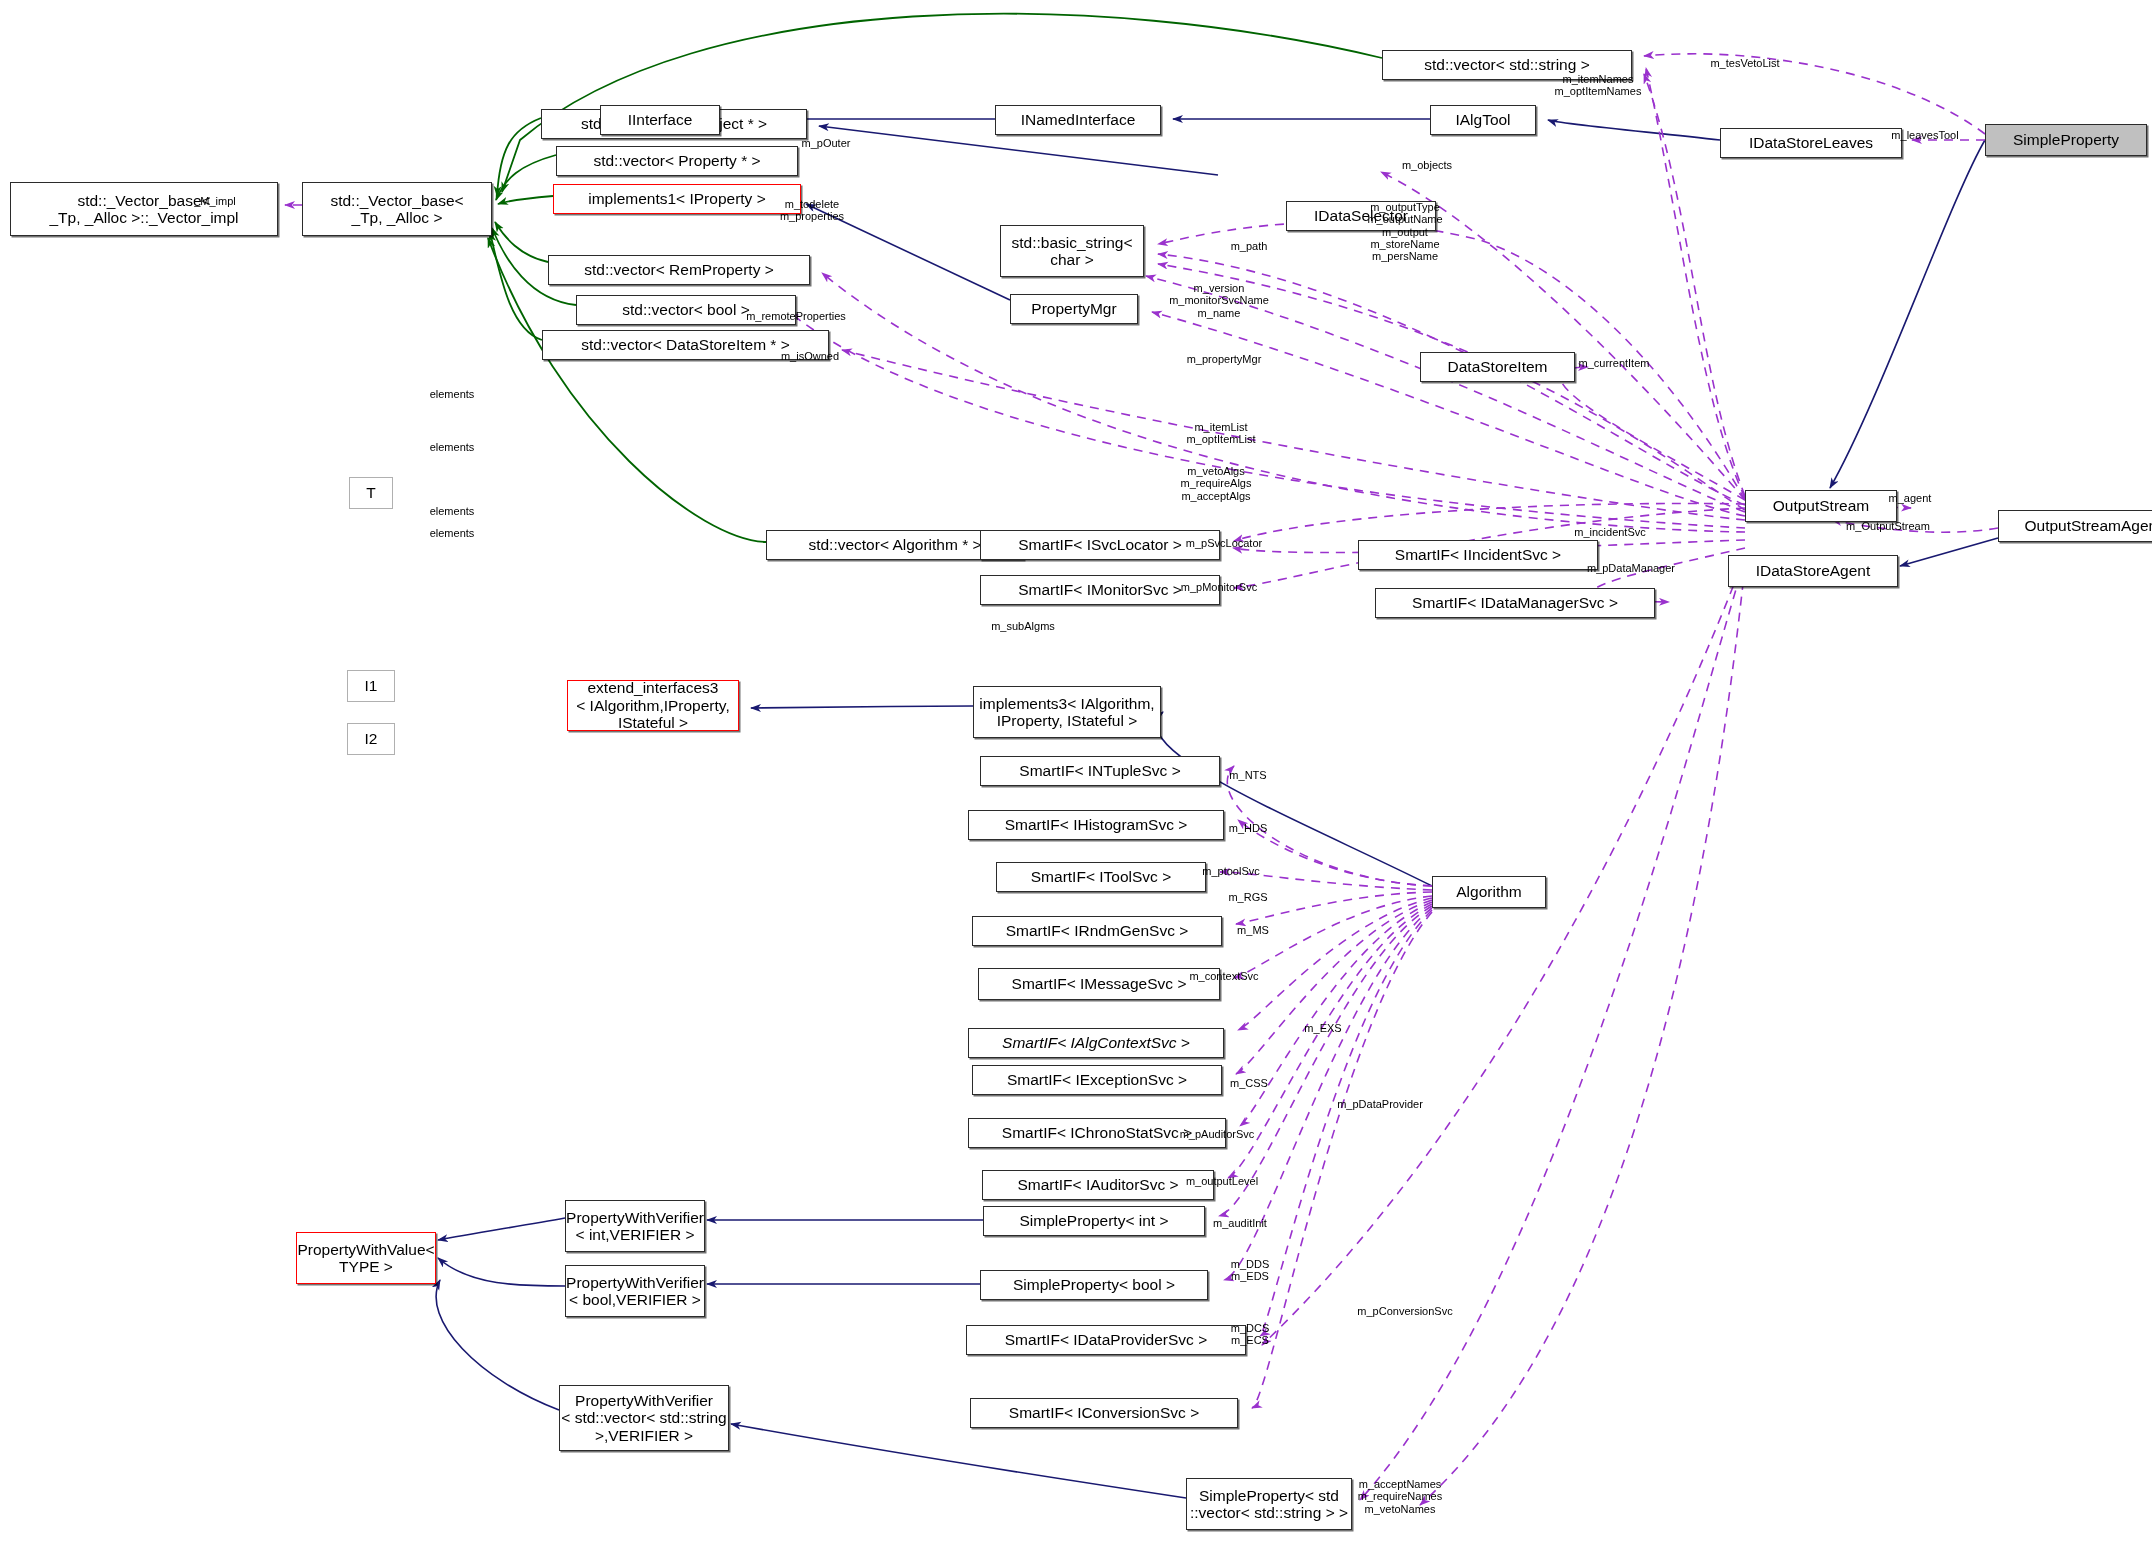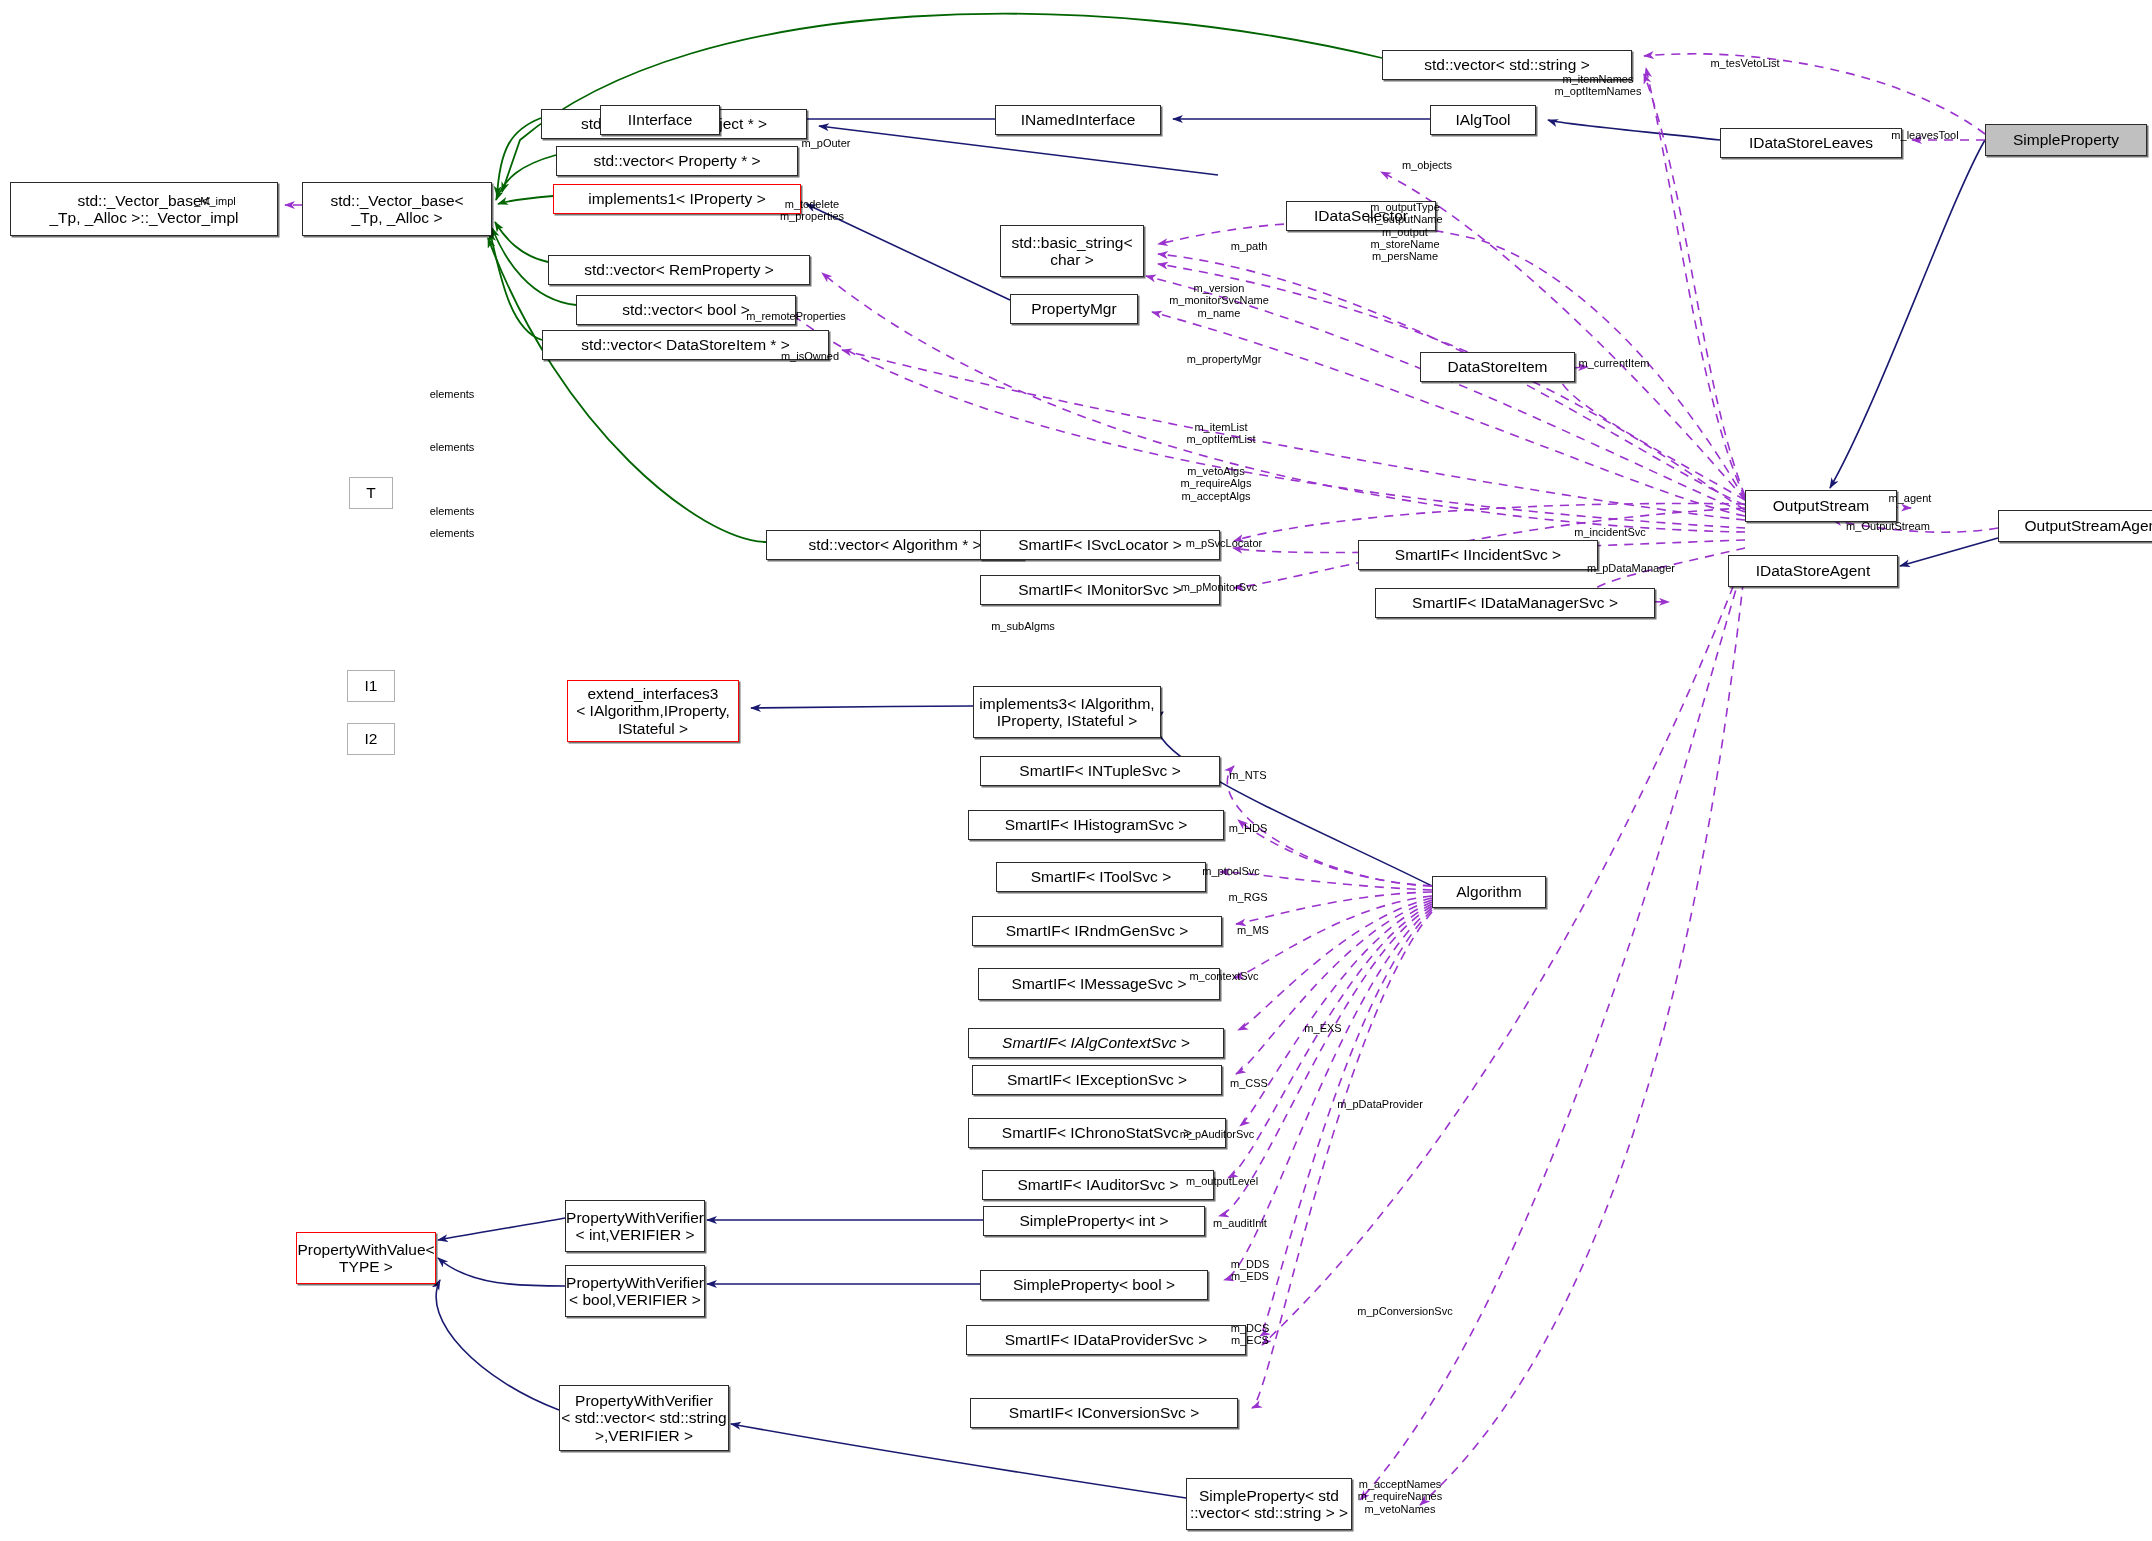--- a/index.html
+++ b/index.html
@@ -170,21 +170,21 @@
       <div class="node" style="left: 1420px; top: 352px; width: 155px; height: 30px;">DataStoreItem</div>
       <div class="node" style="left: 1745px; top: 490px; width: 152px; height: 32px;">OutputStream</div>
       <div class="node" style="left: 1998px; top: 510px; width: 190px; height: 32px;">OutputStreamAgent</div>
       <div class="node" style="left: 1728px; top: 555px; width: 170px; height: 32px;">IDataStoreAgent</div>
       <div class="node" style="left: 1358px; top: 540px; width: 240px; height: 30px;">SmartIF&lt; IIncidentSvc &gt;</div>
       <div class="node" style="left: 1375px; top: 588px; width: 280px; height: 30px;">SmartIF&lt; IDataManagerSvc &gt;</div>
       <div class="node" style="left: 980px; top: 530px; width: 240px; height: 30px;">SmartIF&lt; ISvcLocator &gt;</div>
       <div class="node" style="left: 980px; top: 575px; width: 240px; height: 30px;">SmartIF&lt; IMonitorSvc &gt;</div>
       <div class="node plain" style="left: 347px; top: 670px; width: 48px; height: 32px;">I1</div>
       <div class="node plain" style="left: 347px; top: 723px; width: 48px; height: 32px;">I2</div>
-      <div class="node red" style="left: 567px; top: 680px; width: 172px; height: 62px;">extend_interfaces3
+      <div class="node red" style="left: 567px; top: 680px; width: 172px; height: 51px;">extend_interfaces3
 &lt; IAlgorithm,IProperty,
 IStateful &gt;</div>
       <div class="node" style="left: 973px; top: 686px; width: 188px; height: 52px;">implements3&lt; IAlgorithm,
 IProperty, IStateful &gt;</div>
       <div class="node" style="left: 980px; top: 756px; width: 240px; height: 30px;">SmartIF&lt; INTupleSvc &gt;</div>
       <div class="node" style="left: 968px; top: 810px; width: 256px; height: 30px;">SmartIF&lt; IHistogramSvc &gt;</div>
       <div class="node" style="left: 996px; top: 862px; width: 210px; height: 30px;">SmartIF&lt; IToolSvc &gt;</div>
       <div class="node" style="left: 972px; top: 916px; width: 250px; height: 30px;">SmartIF&lt; IRndmGenSvc &gt;</div>
       <div class="node" style="left: 978px; top: 968px; width: 242px; height: 32px;">SmartIF&lt; IMessageSvc &gt;</div>
       <div class="node" style="left: 968px; top: 1028px; width: 256px; height: 30px; font-style: italic;">SmartIF&lt; IAlgContextSvc &gt;</div>

